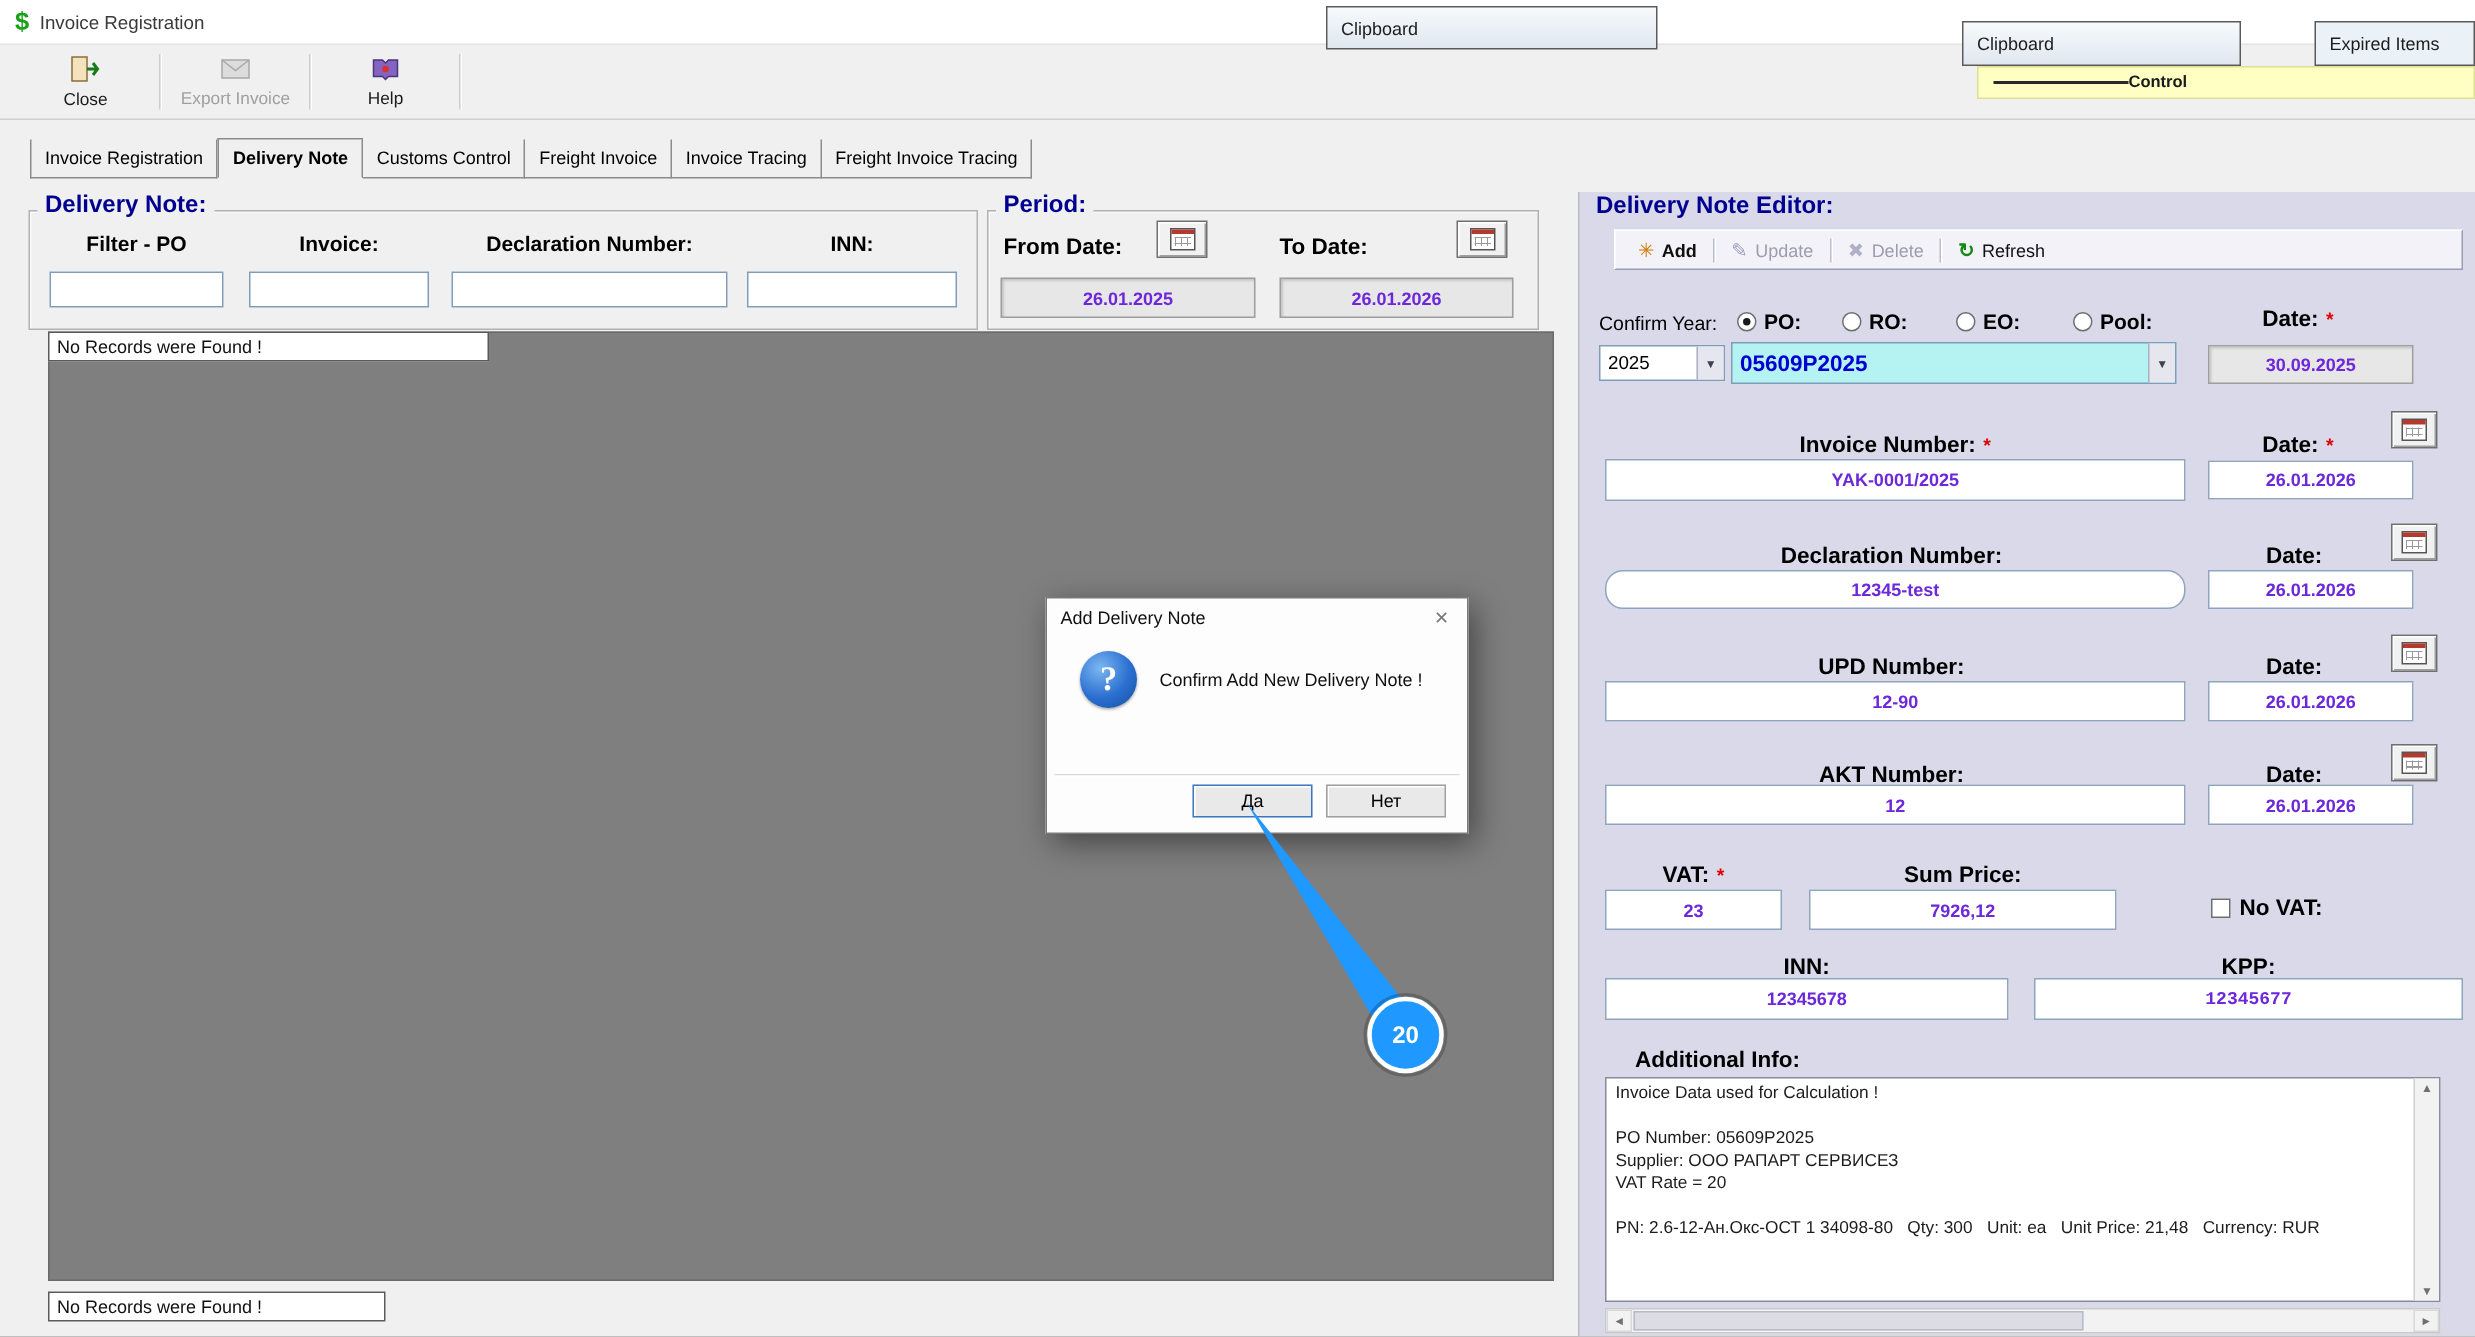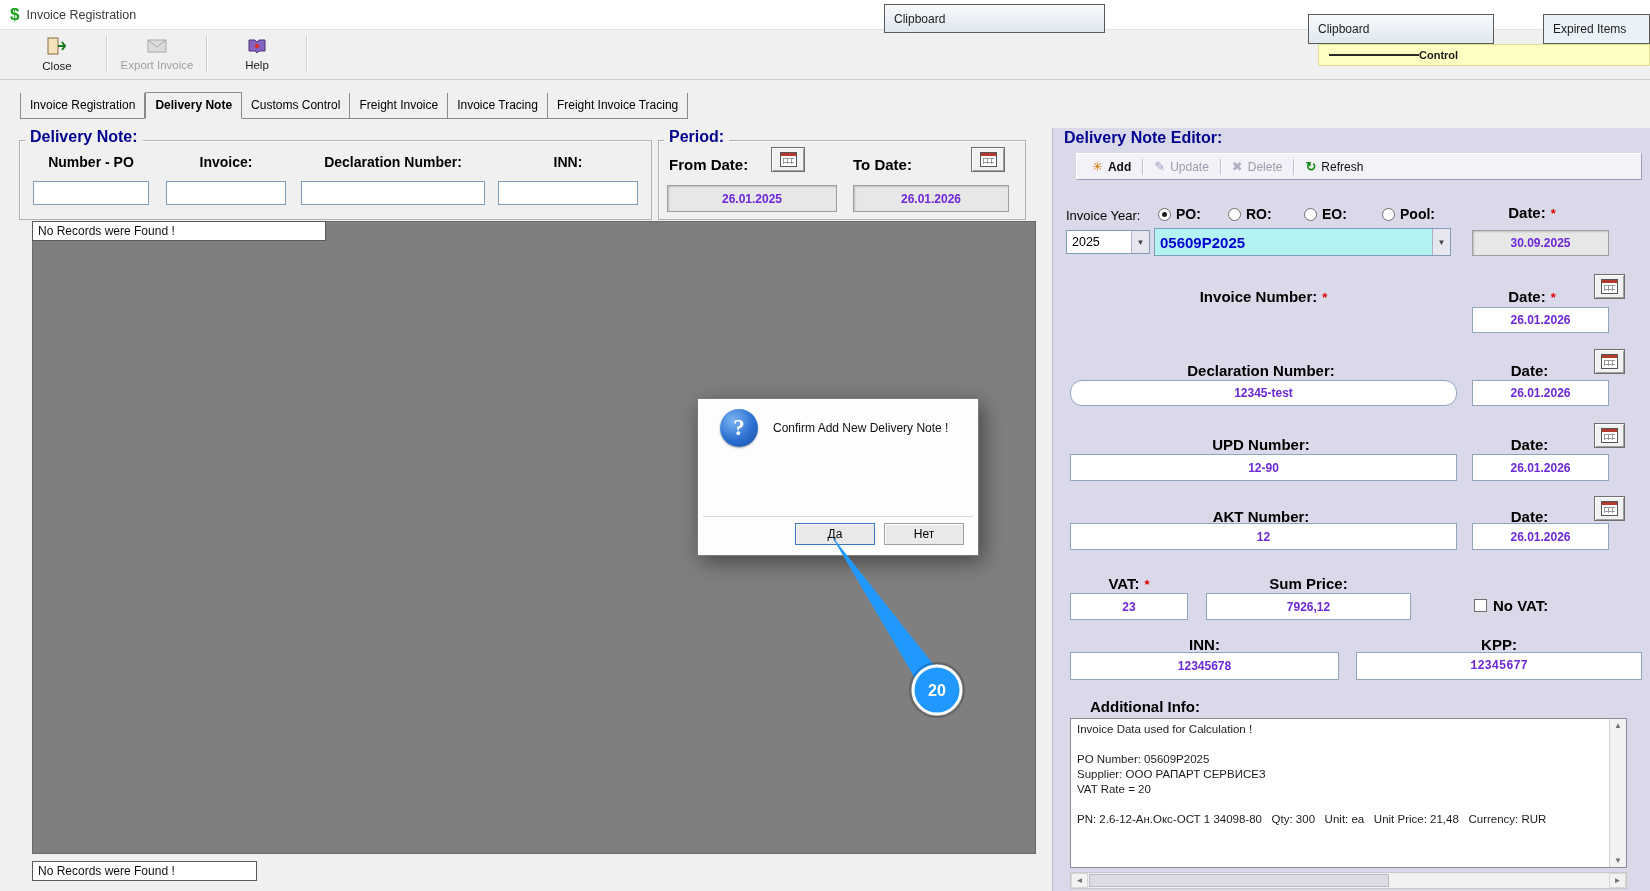--- a/index.html
+++ b/index.html
@@ -148,21 +148,21 @@
     <div class="tab">Invoice Registration</div>
     <div class="tab active">Delivery Note</div>
     <div class="tab">Customs Control</div>
     <div class="tab">Freight Invoice</div>
     <div class="tab">Invoice Tracing</div>
     <div class="tab">Freight Invoice Tracing</div>
   </div>
 
   <div class="group" style="left:19px; top:140px; width:633px; height:80px;">
     <div class="legend">Delivery Note:</div>
-    <div class="flabel" style="left:13px; top:13px; width:116px;">Number - PO</div>
+    <div class="flabel" style="left:13px; top:13px; width:116px;">Filter - PO</div>
     <input class="finput" style="left: 13px; top: 40px; width: 116px;">
     <div class="flabel" style="left:146px; top:13px; width:120px;">Invoice:</div>
     <input class="finput" style="left: 146px; top: 40px; width: 120px;">
     <div class="flabel" style="left:281px; top:13px; width:184px;">Declaration Number:</div>
     <input class="finput" style="left: 281px; top: 40px; width: 184px;">
     <div class="flabel" style="left:478px; top:13px; width:140px;">INN:</div>
     <input class="finput" style="left: 478px; top: 40px; width: 140px;">
   </div>
 
   <div class="group" style="left:658px; top:140px; width:368px; height:80px;">
@@ -201,21 +201,21 @@
         <span class="ico" style="color:#b0b0c4;">✖</span>
         <span>Delete</span>
       </div>
       <div class="ed-tb-sep"></div>
       <div class="ed-tb-btn">
         <span class="ico" style="color:#138a13; font-weight:bold;">↻</span>
         <span>Refresh</span>
       </div>
     </div>
 
-    <div class="plain-label" style="left:13px; top:80px;">Invoice Year:</div>
+    <div class="plain-label" style="left:13px; top:80px;">Confirm Year:</div>
     <div class="radio on" style="left:105px; top:78px;">
       <span class="rb"></span>
       <span class="rlabel">PO:</span>
     </div>
     <div class="radio" style="left:175px; top:78px;">
       <span class="rb"></span>
       <span class="rlabel">RO:</span>
     </div>
     <div class="radio" style="left:251px; top:78px;">
       <span class="rb"></span>
@@ -241,20 +241,21 @@
 
     <div class="blabel" style="left:17px; top:160px; width:387px;">
       <span>Invoice Number:</span><span class="req">*</span>
     </div>
     <div class="blabel" style="left:419px; top:160px; width:120px;">
       <span>Date:</span><span class="req">*</span>
     </div>
     <div class="cal-btn" style="left:541px; top:146px; width:31px; height:25px;">
         <span class="cal"></span>
       </div>
+    <div class="vbox" style="left:17px; top:178px; width:387px; height:28px;">YAK-0001/2025</div>
     <div class="vbox" style="left:419px; top:179px; width:137px; height:26px;">26.01.2026</div>
 
     <div class="blabel" style="left:17px; top:234px; width:387px;">
       <span>Declaration Number:</span><span class="req"></span>
     </div>
     <div class="blabel" style="left:419px; top:234px; width:120px;">
       <span>Date:</span><span class="req"></span>
     </div>
     <div class="cal-btn" style="left:541px; top:221px; width:31px; height:25px;">
         <span class="cal"></span>
@@ -332,20 +333,24 @@
   </div>
   <div class="overlay-box" style="left:1543px; top:14px; width:107px; height:30px; background:#eaf2f8;">
     <span>Expired Items</span>
   </div>
   <div class="yellow-strip">
     <span class="strike"></span>
     <span class="yellow-text">Control</span>
   </div>
 
   <div class="dialog">
+    <div class="dlg-titlebar">
+      <span>Add Delivery Note</span>
+      <span class="dlg-close">✕</span>
+    </div>
     <div class="dlg-body">
       <div class="q-icon">?</div>
       <div class="dlg-msg">Confirm Add New Delivery Note !</div>
     </div>
     <div class="dlg-ridge"></div>
     <div class="dlg-buttons">
       <button class="dlg-btn primary">Да</button>
       <button class="dlg-btn">Нет</button>
     </div>
   </div>

